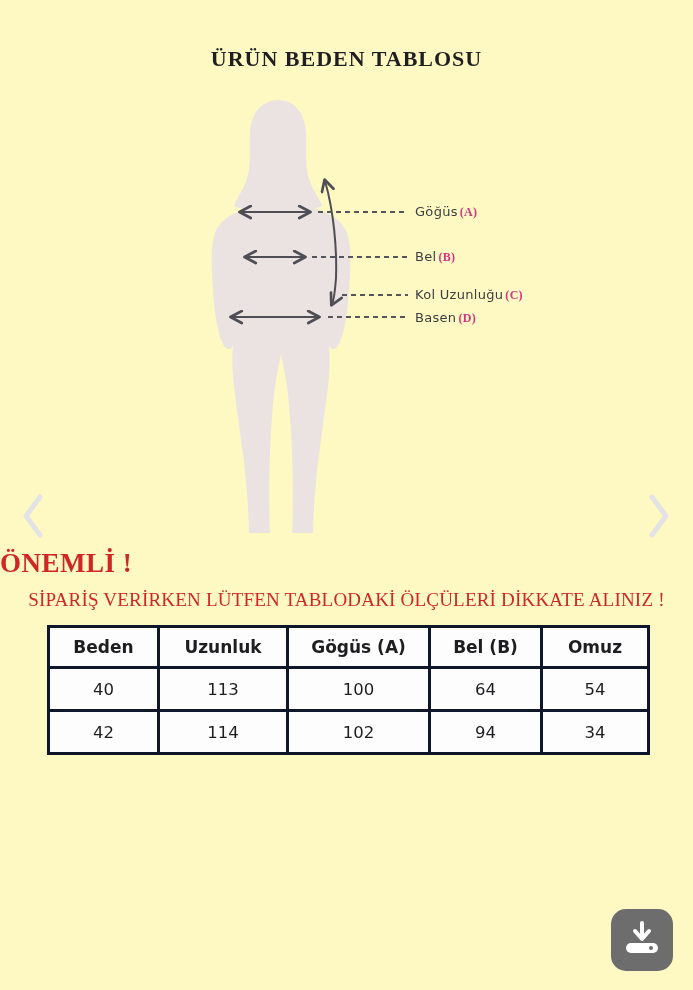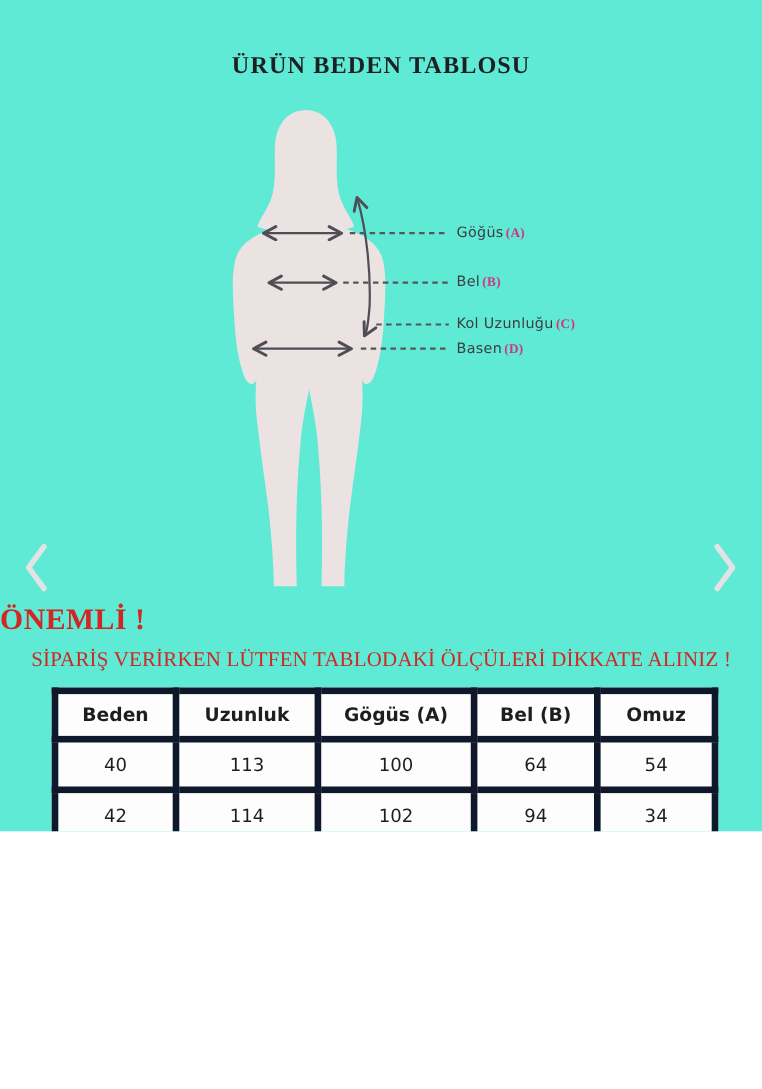--- a/index.html
+++ b/index.html
@@ -1,18 +1,18 @@
 <!DOCTYPE html>
 <html><head>
 <meta charset="utf-8">
 <style>
   html,body{margin:0;padding:0;background:#fff;}
   .screen{
-    position:relative;width:693px;height:756px;overflow:hidden;
-    background:#5eead4;font-family:"DejaVu Sans",sans-serif;
+    position:relative;width:693px;height:990px;overflow:hidden;
+    background:#fef9c3;font-family:"DejaVu Sans",sans-serif;
   }
   
   .page-title{
     position:absolute;top:46px;left:0;width:100%;text-align:center;
     font-family:"Liberation Serif",serif;font-size:22px;font-weight:600;
     letter-spacing:1px;color:#1f1f22;
   }
   
   .diagram-svg{position:absolute;left:0;top:88px;width:693px;height:445px;}
   .m-label{
@@ -38,21 +38,21 @@
     position:absolute;top:589px;left:0;width:100%;text-align:center;
     font-family:"Liberation Serif",serif;font-weight:normal;font-size:19px;
     color:#cf2824;letter-spacing:.2px;white-space:nowrap;
   }
   
   .size-table{
     position:absolute;left:47px;top:625px;width:600px;
     border-collapse:collapse;table-layout:fixed;background:#fdfdfe;
   }
   .size-table th,.size-table td{
-    border:6px solid #0f172a;text-align:center;vertical-align:middle;
+    border:3px solid #0f172a;text-align:center;vertical-align:middle;
     color:#1e1e20;padding:0;
   }
   .size-table th{height:38px;font-size:17px;font-weight:bold;}
   .size-table td{height:40px;font-size:16.5px;font-weight:normal;}
   
   .download-btn{
     position:absolute;left:611px;top:909px;width:62px;height:62px;
     background:#6d6d6d;border:none;border-radius:15px;cursor:pointer;
     display:flex;align-items:center;justify-content:center;padding:0;
   }

